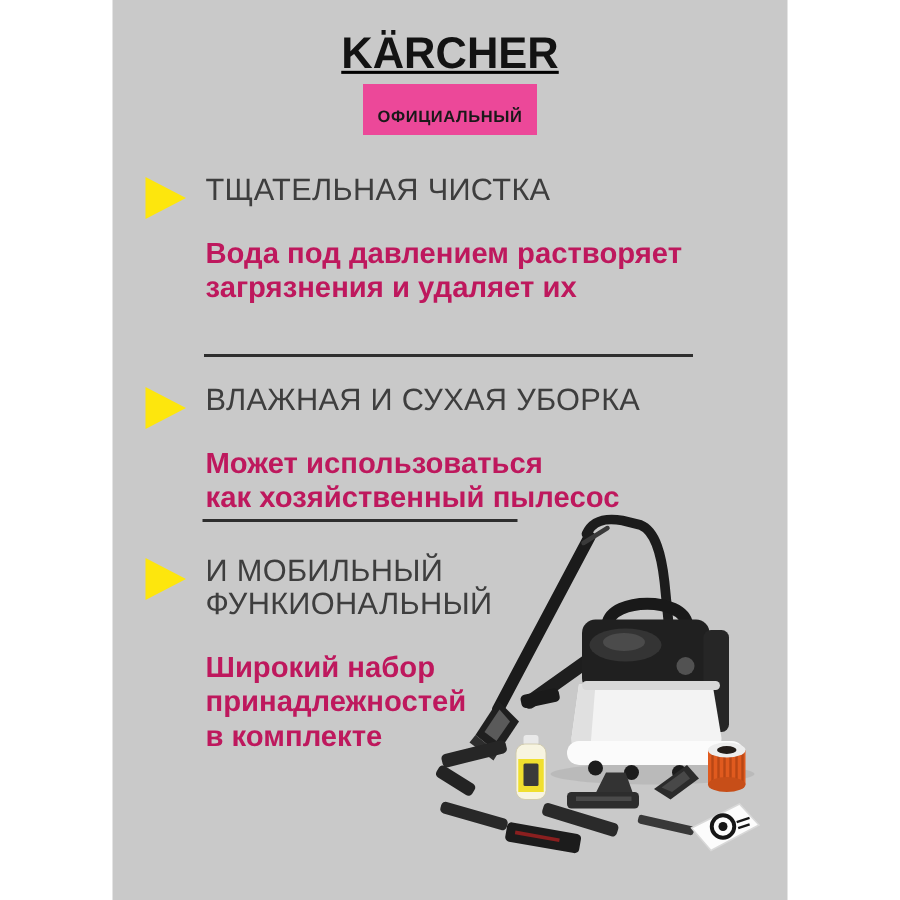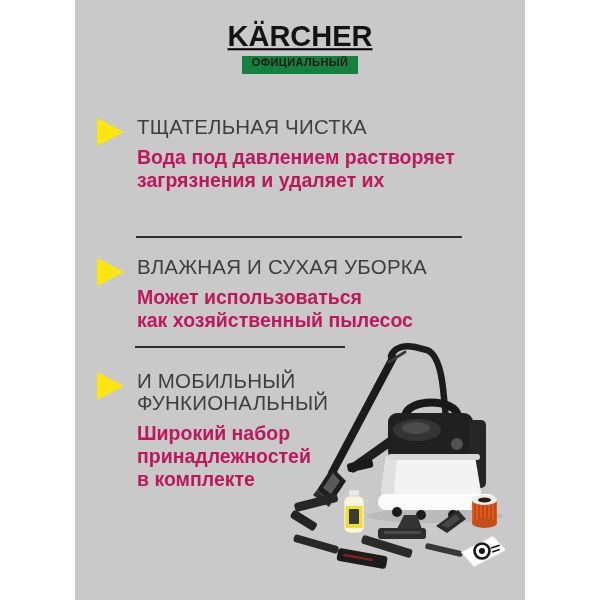--- a/index.html
+++ b/index.html
@@ -4,29 +4,29 @@
 <style>
   html,body{margin:0;padding:0;background:#ffffff;}
   body{width:600px;height:600px;position:relative;overflow:hidden;
        font-family:"Liberation Sans","DejaVu Sans",sans-serif;}
   .canvas{position:absolute;left:75px;top:0;width:450px;height:600px;background:#c9c9c9;}
 
   
   .brand{position:absolute;top:22px;left:0;width:100%;text-align:center;text-decoration:underline;}
   .logo{font-size:29px;font-weight:800;letter-spacing:0px;color:#131313;
         transform:scaleY(1.02);line-height:1;}
-  .badge{display:inline-block;margin-top:5px;padding:0 10px 5px;background:#15803d;
+  .badge{display:inline-block;margin-top:5px;padding:16px 10px 5px;background:#ec4899;
          color:#191919;font-size:11px;font-weight:700;line-height:13px;letter-spacing:.4px;}
 
   
   .feature{position:absolute;left:22px;display:flex;align-items:flex-start;gap:13px;}
   .tri{width:0;height:0;margin-top:2px;
        border-left:27px solid #fde60d;border-top:14px solid transparent;border-bottom:14px solid transparent;
        filter:drop-shadow(0 0 0 rgba(0,0,0,0));}
-  .ftext{display:flex;flex-direction:column;}
+  .ftext{display:flex;flex-direction:column;gap:12px;}
   .f-title div{font-size:20.5px;line-height:22px;color:#3e3e3e;letter-spacing:.2px;white-space:nowrap;}
   .f-desc{margin-top:8px;}
   .f-desc div{font-size:19.5px;line-height:23px;font-weight:700;color:#be185d;white-space:nowrap;}
   .divider{position:absolute;height:2px;background:#2e2e2e;}
   #divider-1{left:61px;top:236px;width:326px;}
   #divider-2{left:60px;top:346px;width:210px;height:1.6px;}
 
   #feature-1{top:116px;}
   #feature-2{top:256px;}
   #feature-3{top:370px;}

